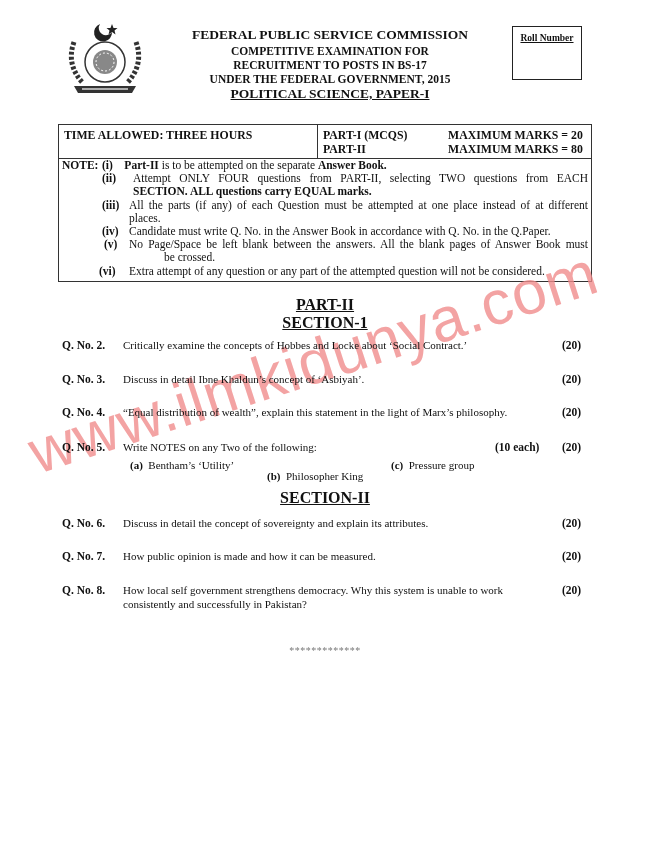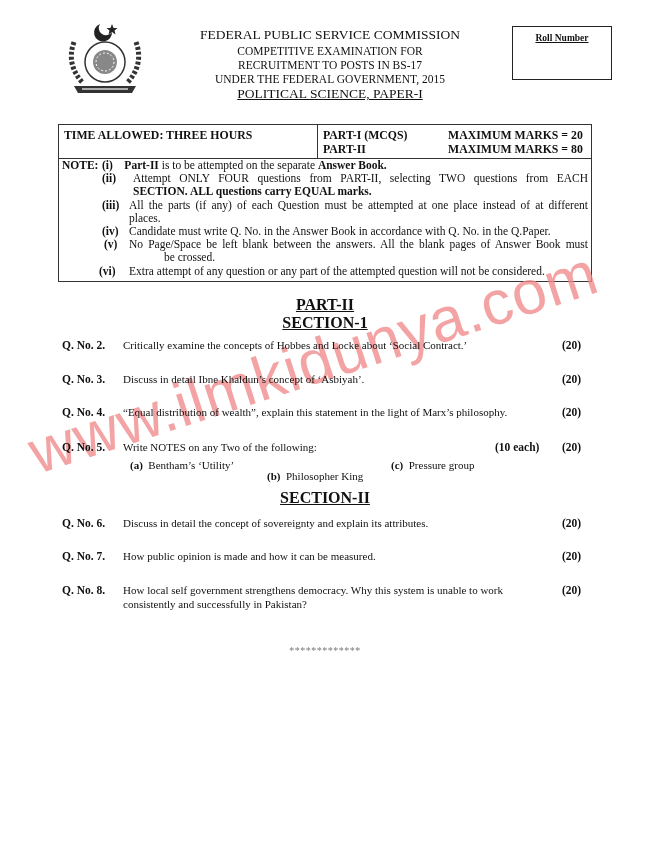--- a/index.html
+++ b/index.html
@@ -1,23 +1,23 @@
 <!DOCTYPE html>
 <html><head>
   <meta charset="utf-8">
   <style>
     html, body { margin:0; padding:0; background:#ffffff; }
     body { width:650px; height:841px; position:relative; overflow:hidden; font-family:"Liberation Serif", serif; color:#111; }
     .abs { position:absolute; }
     .logo { left:60px; top:20px; width:90px; height:78px; }
-    .hdr { left:150px; width:360px; text-align:center; font-weight:normal; }
+    .hdr { left:150px; width:360px; text-align:center; font-weight:bold; }
     .h1 { top:27px; font-size:13.5px; }
     .h2 { font-size:11.5px; line-height:14px; }
     .h3 { top:86px; font-size:13.5px; text-decoration:underline; }
-    .roll { left:512px; top:26px; width:100px; height:54px; border:1.5px solid #222; box-sizing:border-box; }
+    .roll { left:512px; top:26px; width:70px; height:54px; border:1.5px solid #222; box-sizing:border-box; }
     .roll span { display:block; text-align:center; font-size:9.5px; font-weight:bold; text-decoration:underline; margin-top:6px; }
     .box { left:58px; top:124px; width:534px; height:158px; border:1.2px solid #333; box-sizing:border-box; }
     .row1 { position:absolute; left:0; top:0; width:100%; height:33px; border-bottom:1.2px solid #333; }
     .vsep { position:absolute; left:258px; top:0; width:1.2px; height:33px; background:#333; }
     .cell { position:absolute; font-size:11.8px; font-weight:bold; line-height:14px; white-space:nowrap; }
     .notes { position:absolute; left:0; top:34px; width:100%; font-size:11.5px; line-height:13.2px; }
     .nl { position:absolute; white-space:nowrap; }
     .just { text-align:justify; text-align-last:justify; }
     .c { text-align:center; font-weight:bold; text-decoration:underline; font-size:16px; left:0; width:650px; }
     .qnum { left:62px; font-weight:bold; font-size:11.5px; }

